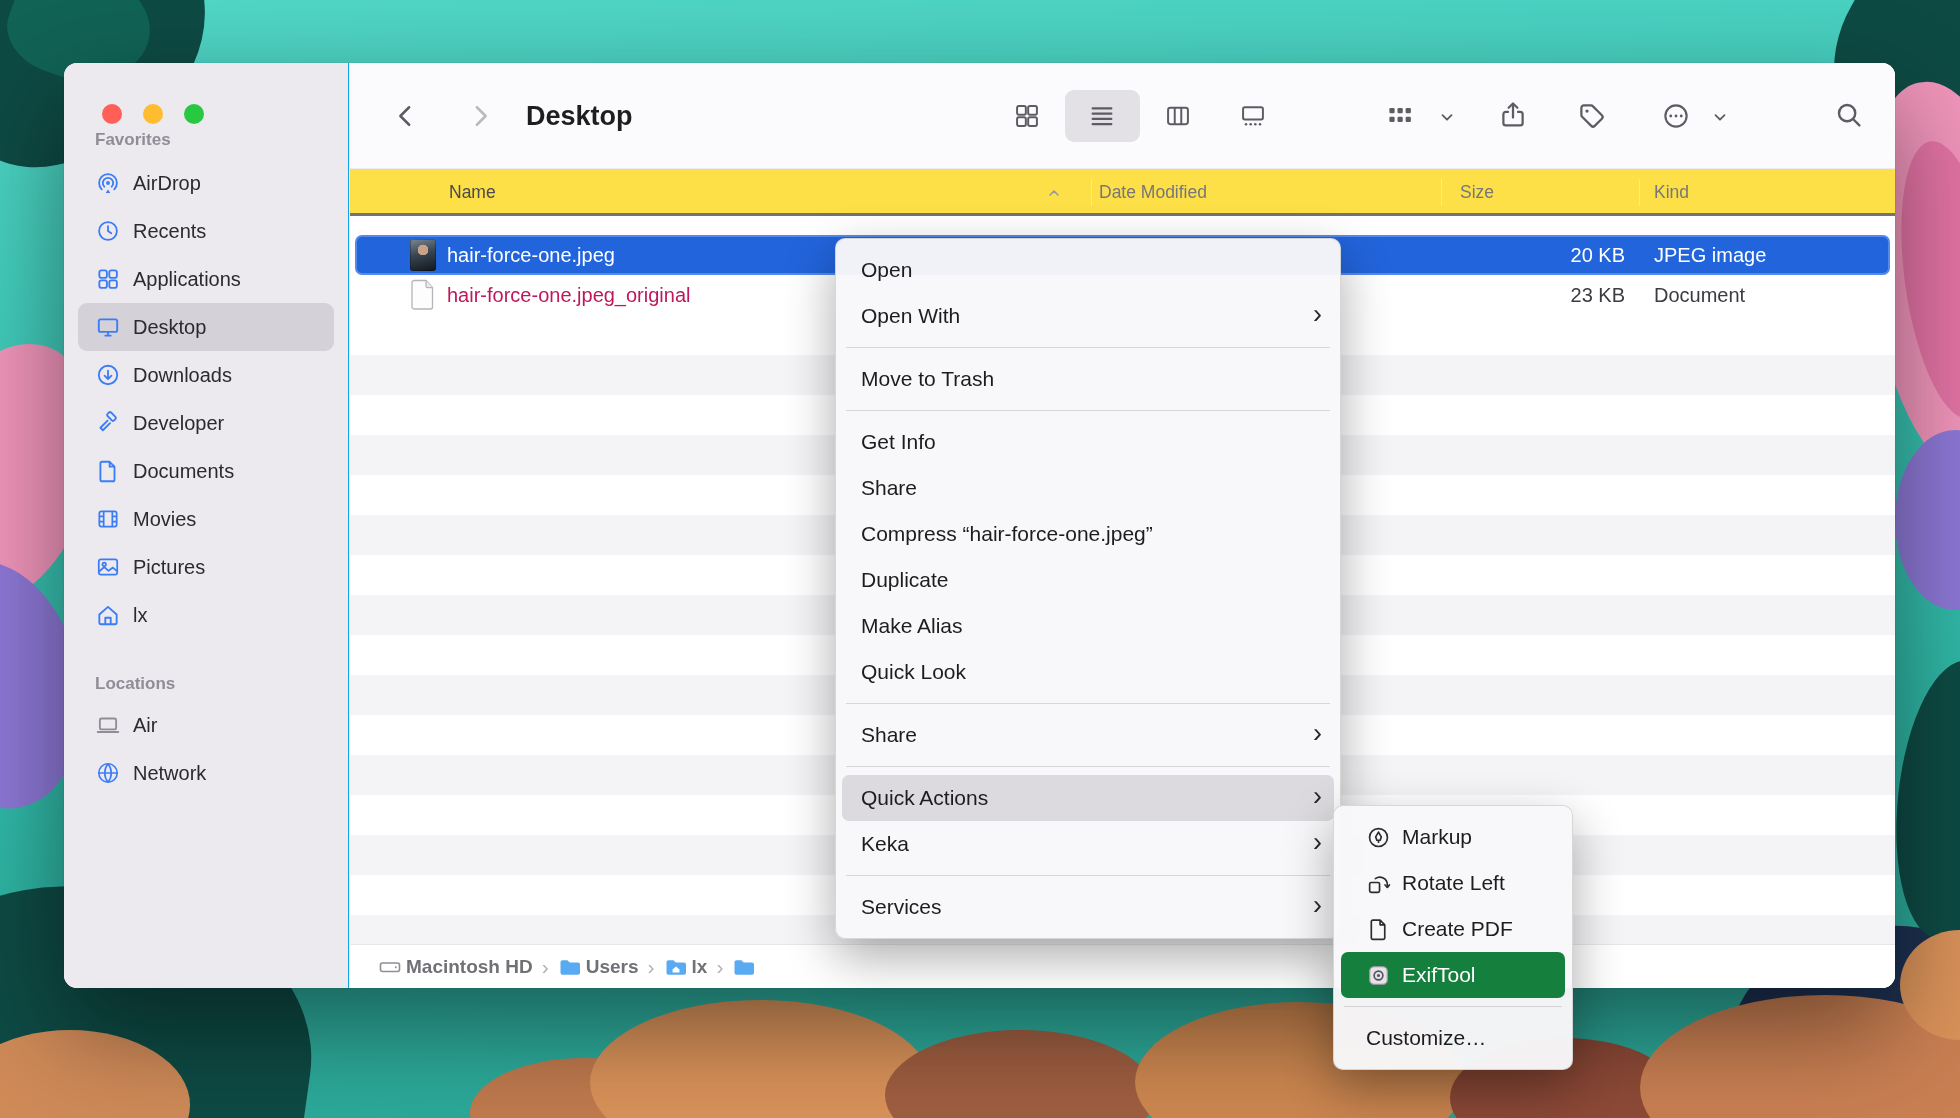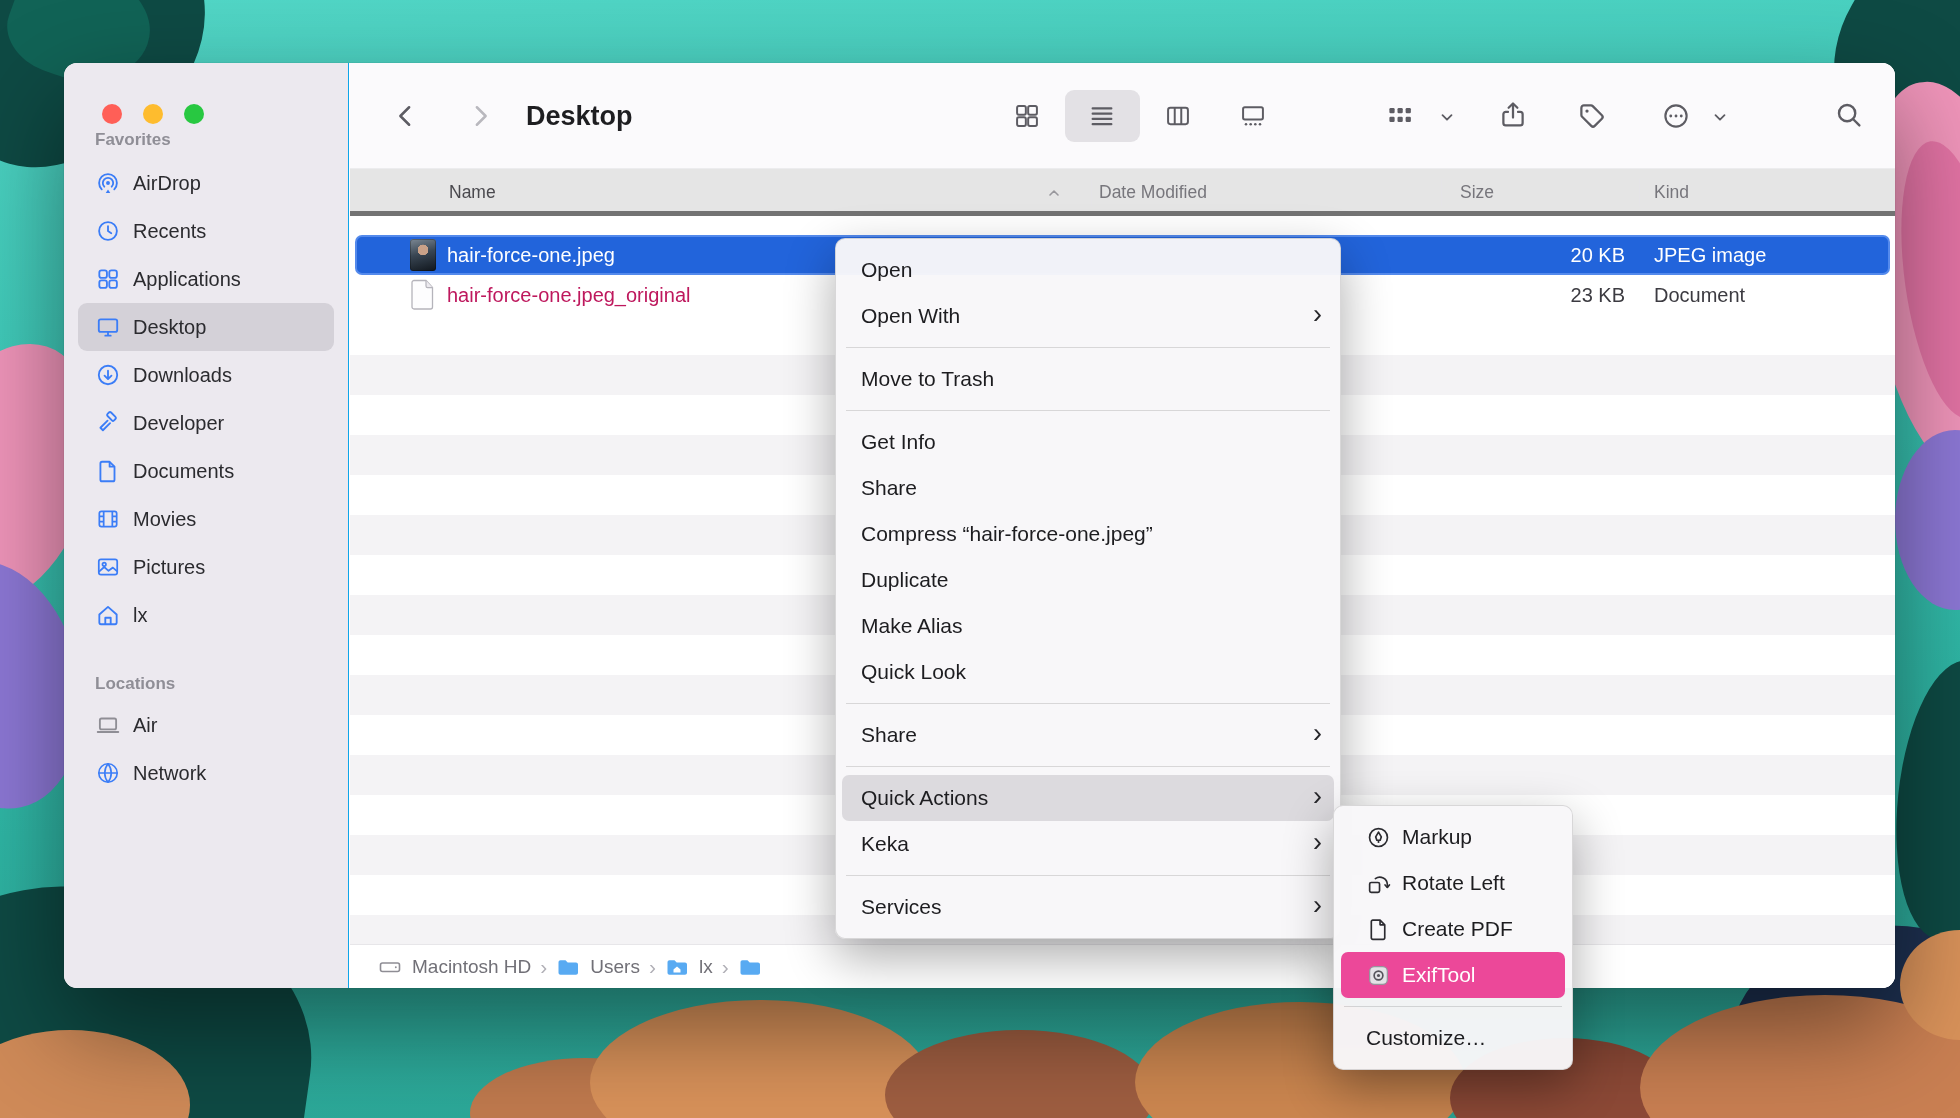--- a/index.html
+++ b/index.html
@@ -52,21 +52,21 @@
 
   .toolbar { position:absolute; left:0; top:0; right:0; height:106px; background:#fbfafc; border-bottom:1px solid #ececee; }
   .tb { position:absolute; color:#5d5c63; }
   .tb-title { position:absolute; left:176px; top:0; height:106px; display:flex; align-items:center;
               font-size:27px; font-weight:700; color:#1e1e21; }
   .viewgroup { position:absolute; left:639px; top:27px; width:302px; height:52px; display:flex; }
   .vslot { width:75.5px; height:52px; display:flex; align-items:center; justify-content:center; color:#5d5c63; border-radius:9px; }
   .vslot.sel { background:#e3e1e5; }
 
   
-  .colhead { position:absolute; left:0; top:106px; right:0; height:47px; background:#e5e5e5; border-bottom:5px solid #737373; }
+  .colhead { position:absolute; left:0; top:106px; right:0; height:47px; background:#fde047; border-bottom:3px solid #737373; }
   .ch { position:absolute; top:0; height:47px; line-height:47px; font-size:17.5px; color:#77767c; }
   .ch.first { color:#4a494e; }
   .ch-sep { position:absolute; top:10px; width:1px; height:27px; background:#e5e4e7; }
 
   
   .file-list { position:absolute; left:0; top:153px; right:0; bottom:44px; overflow:hidden; padding-top:19px; }
   .stripes { position:absolute; left:0; right:0; top:99px; bottom:0;
              background:repeating-linear-gradient(180deg,#ffffff 0 40px,#f4f3f5 40px 80px); }
   .frow { position:relative; height:40px; }
   .frow .cell-name { position:absolute; left:97px; top:0; line-height:40px; font-size:20px; color:#be185d; z-index:2; }
@@ -79,39 +79,39 @@
   }
   .frow.selected .cell-name, .frow.selected .cell-size, .frow.selected .cell-kind { color:#ffffff; font-weight:500; }
   .thumb { width:26px; height:32px; border-radius:3px;
            background:radial-gradient(circle at 50% 34%, #c9a188 0 21%, transparent 22%),
                       linear-gradient(165deg,#7c8894 0%,#394653 45%,#10161d 100%);
            box-shadow:inset 0 0 0 1px rgba(0,0,0,.28); }
 
   
   .path-bar { position:absolute; left:0; right:0; bottom:0; height:44px; background:#fff; border-top:1px solid #e7e6e9;
               display:flex; align-items:center; padding-left:28px; gap:9px; font-size:19px; color:#717077; }
-  .pb-item { display:flex; align-items:center; gap:10px; }
+  .pb-item { display:flex; align-items:center; gap:4px;font-weight:bold; }
   .pb-chev { color:#b0afb6; font-size:21px; }
 
   
   .menu {
     position:absolute; background:rgba(248,247,249,.97); border:1px solid rgba(0,0,0,.13);
     border-radius:10px; box-shadow:0 18px 50px rgba(0,0,0,.33); z-index:50;
     font-size:21px; color:#1d1d20; padding:8px 0;
   }
   .cm { left:835px; top:238px; width:506px; }
   .cmi { height:46px; display:flex; align-items:center; padding:0 18px 0 25px; }
   .cmi .chev { margin-left:auto; color:#27272b; font-size:27px; line-height:1; margin-top:-3px; }
   .cmi.hl { margin:0 6px; padding:0 12px 0 19px; background:#dcdade; border-radius:7px; }
   .msep { height:1px; background:rgba(0,0,0,.13); margin:8px 10px; }
 
   .sm { left:1333px; top:805px; width:240px; }
   .smi { height:46px; display:flex; align-items:center; gap:11px; padding:0 10px 0 32px; }
   .smi .mic { width:25px; height:25px; color:#2b2b30; flex:0 0 25px; }
-  .smi.sel { margin:0 7px; padding:0 3px 0 25px; background:#ec4899; color:#fff; border-radius:7px; }
+  .smi.sel { margin:0 7px; padding:0 3px 0 25px; background:#15803d; color:#fff; border-radius:7px; }
 </style>
 </head>
 <body>
 
 <div>
   <div class="blob" style="left:-70px;top:-90px;width:280px;height:240px;background:#0e4a44;border-radius:45% 55% 60% 40%;transform:rotate(-25deg)"></div>
   <div class="blob" style="left:10px;top:-30px;width:140px;height:110px;background:#116356;border-radius:50% 50% 60% 40%;transform:rotate(20deg)"></div>
   <div class="blob" style="left:-80px;top:340px;width:170px;height:270px;background:#f095ba;border-radius:50%;transform:rotate(18deg)"></div>
   <div class="blob" style="left:-90px;top:560px;width:170px;height:250px;background:#8d78d6;border-radius:50%;transform:rotate(-12deg)"></div>
   <div class="blob" style="left:-120px;top:890px;width:430px;height:340px;background:#0e4a44;border-radius:50% 50% 40% 60%;transform:rotate(8deg)"></div>

